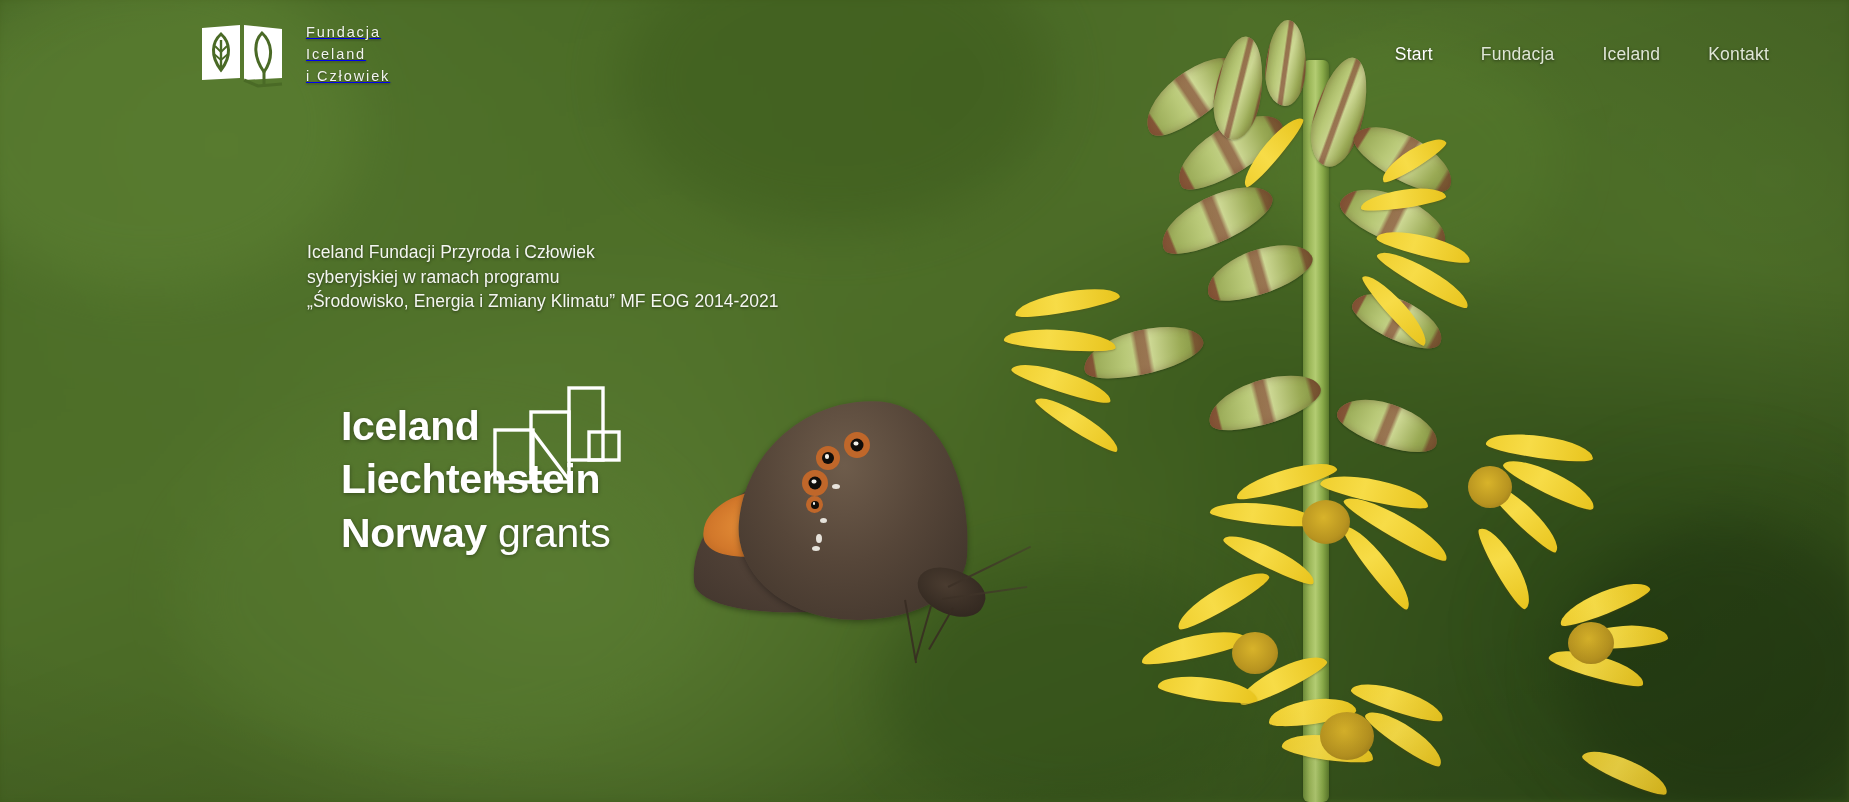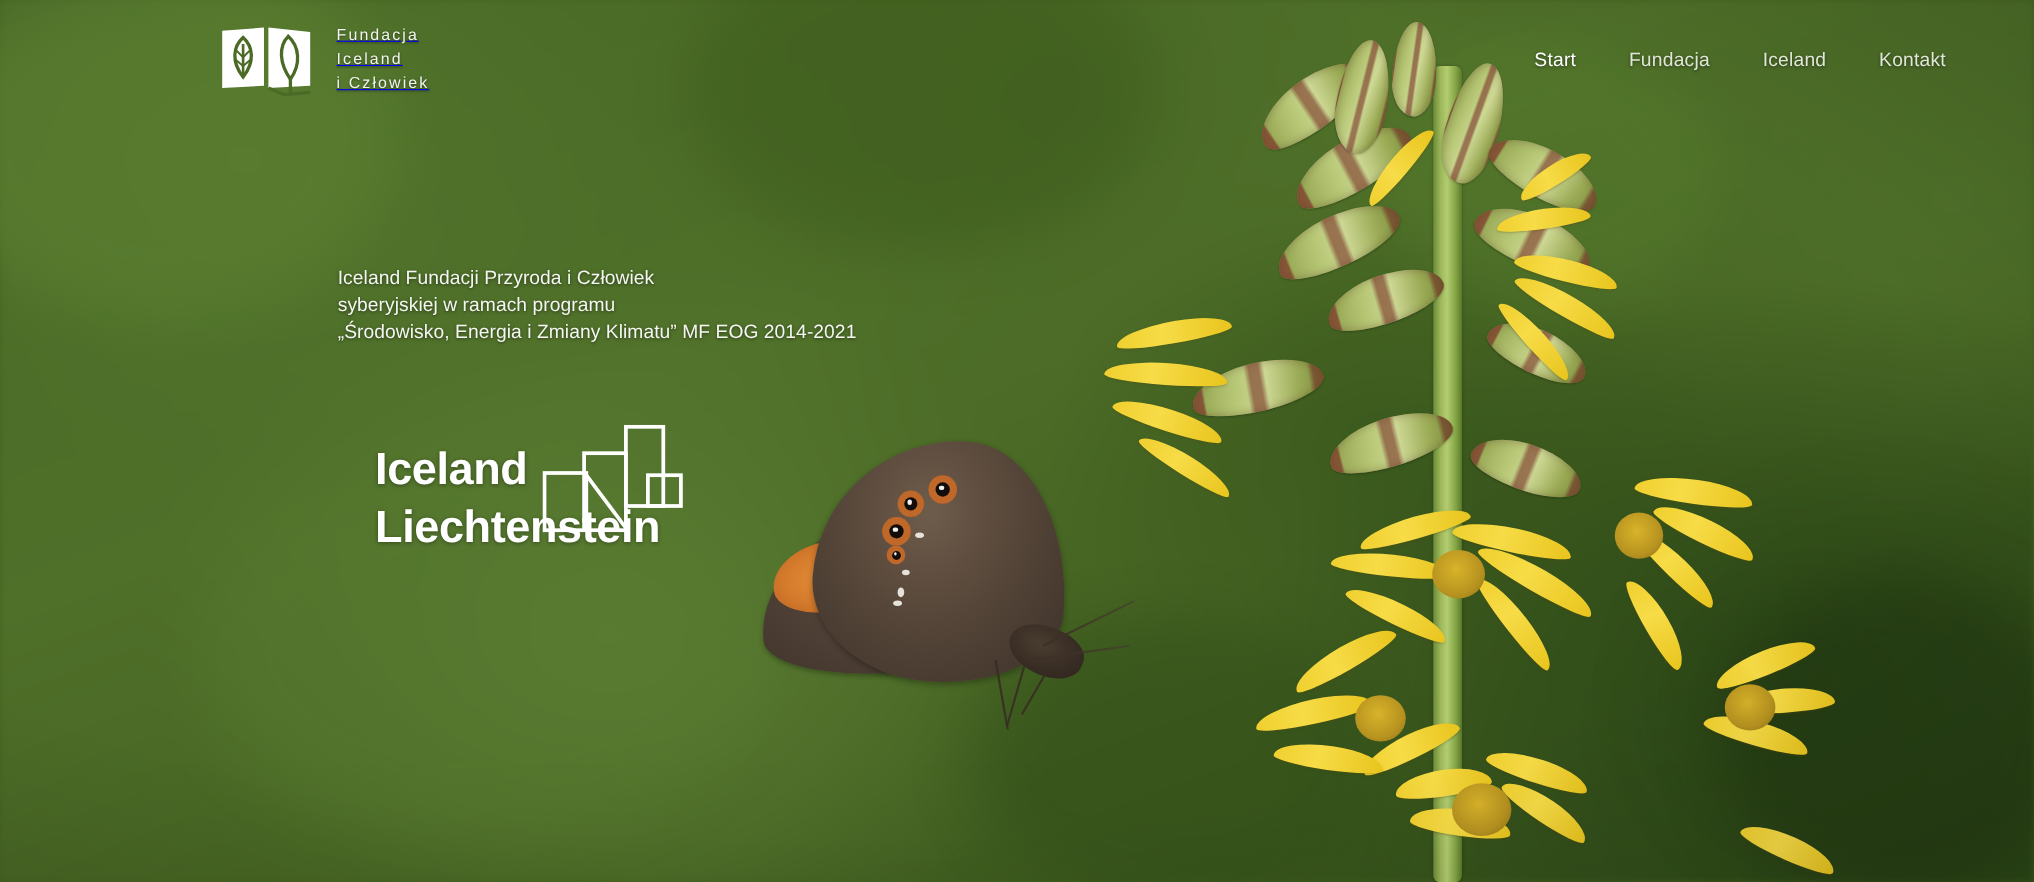--- a/index.html
+++ b/index.html
@@ -369,16 +369,19 @@
 
           <rect x="96" y="46" width="30" height="28"></rect>
 
           <path d="M40 46 L76 94"></path>
         </g>
       </svg>
     </span>
     <div class="grants-lines">
       <span class="gl">Iceland</span>
       <span class="gl">Liechtenstein</span>
+      <span class="gl">
+        <span>Norway</span><span class="light"> grants</span>
+      </span>
     </div>
   </div>
 
 </section>
 
 </body></html>

